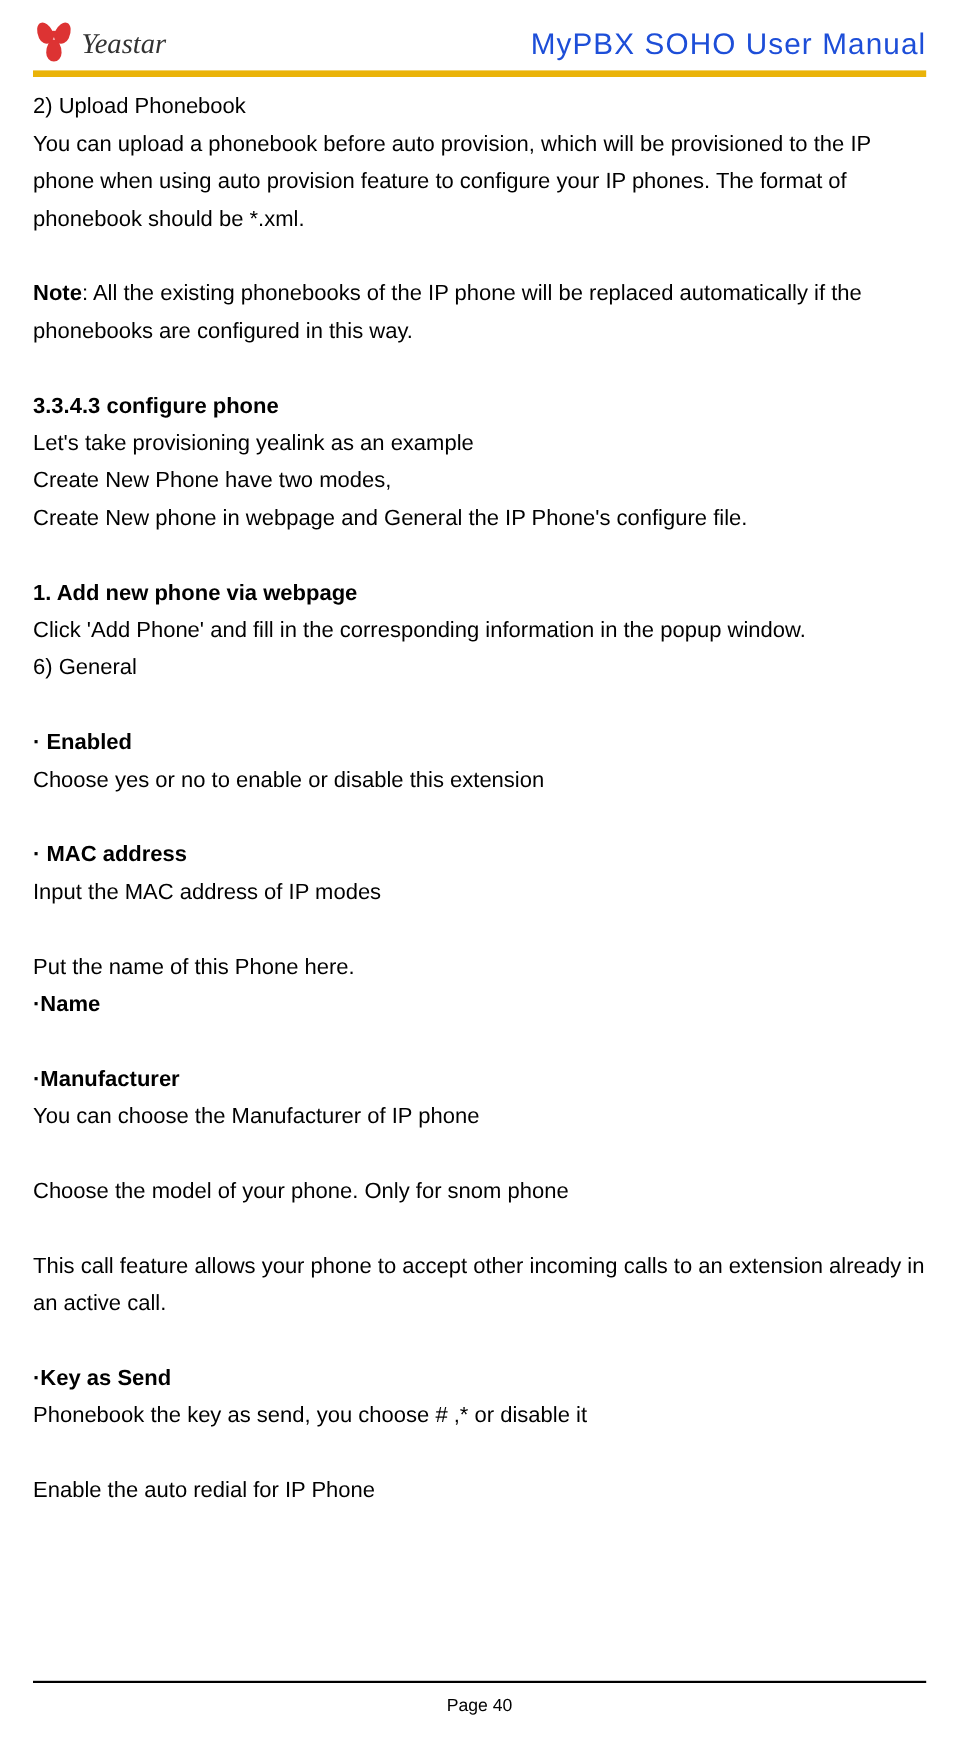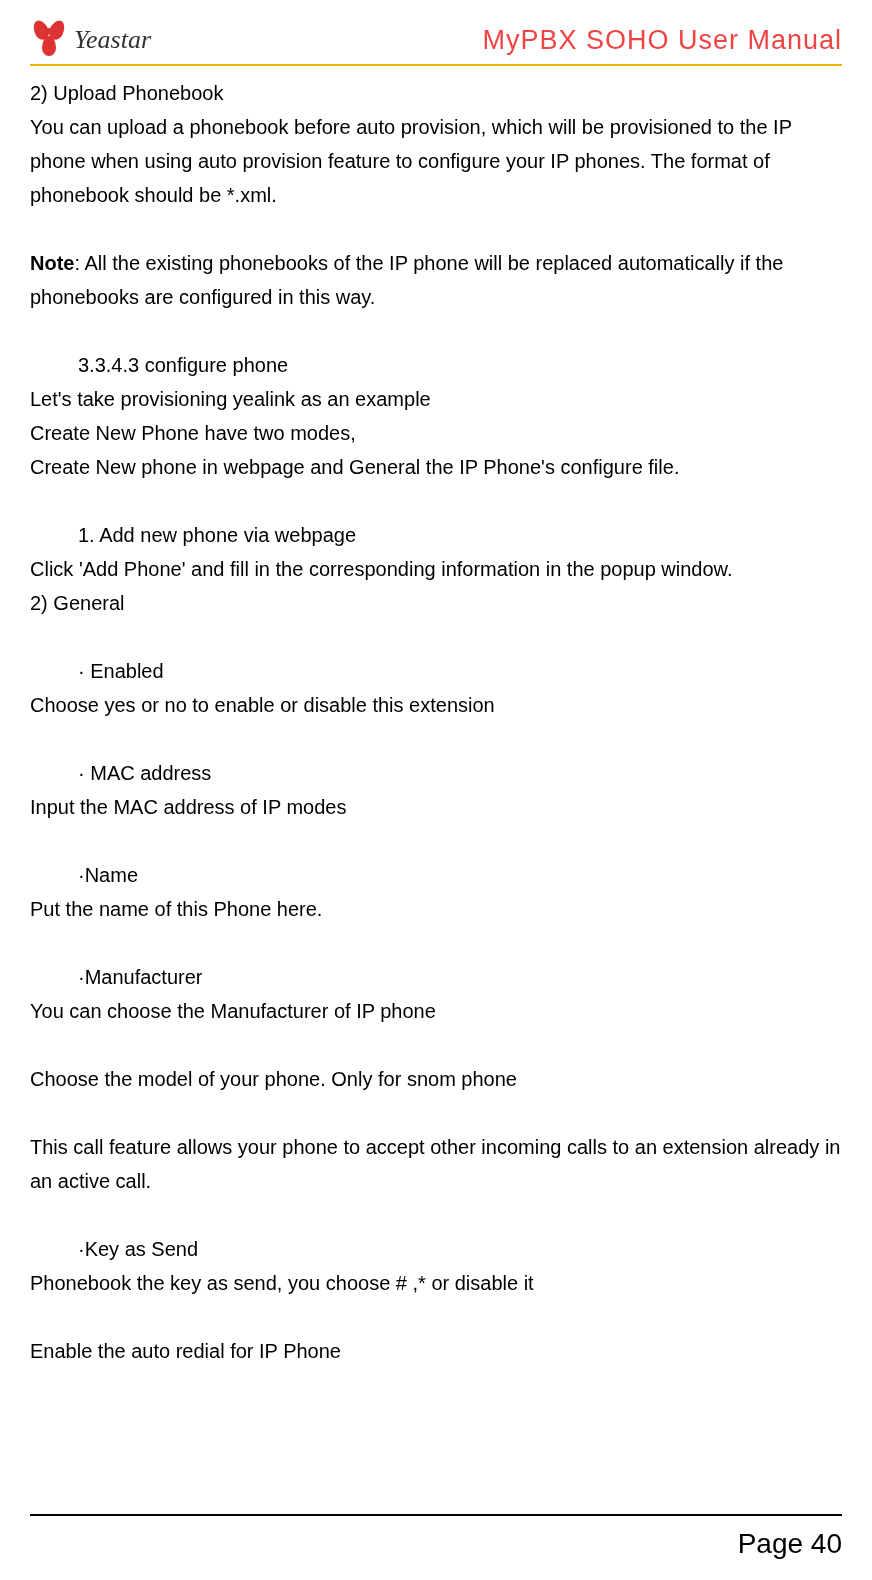--- a/index.html
+++ b/index.html
@@ -13,21 +13,21 @@
       padding: 0;
     }
     .page {
       padding: 20px 30px;
     }
     .header-row {
       display: flex;
       justify-content: space-between;
       align-items: center;
       padding-bottom: 4px;
-      border-bottom: 2px solid #eab308;
+      border-bottom: 6px solid #eab308;
       margin-bottom: 10px;
     }
     .logo {
       display: flex;
       align-items: center;
     }
     .logo-mark {
       width: 40px;
       height: 40px;
       position: relative;
@@ -53,50 +53,50 @@
       left: 16px;
     }
     .logo-text {
       font-size: 26px;
       font-style: italic;
       color: #333;
       font-family: Georgia, serif;
     }
     .doc-title {
       font-size: 27px;
-      color: #ef4444;
+      color: #1d4ed8;
       letter-spacing: 1px;
       font-family: Verdana, sans-serif;
     }
     .figure-caption {
       text-align: center;
       font-size: 18px;
       margin-bottom: 36px;
     }
     .body-text {
       font-size: 20px;
       line-height: 1.7;
     }
     .para { margin-bottom: 0; }
     .spacer { height: 34px; }
-    .bold { font-weight: normal; margin-left: 48px; }
+    .bold { font-weight: bold; }
     .note-line .note-word { font-weight: bold; }
     .footer {
       position: absolute;
       bottom: 20px;
       left: 30px;
       right: 30px;
     }
     .footer-rule {
       border-top: 2px solid #000;
       margin-bottom: 12px;
     }
     .page-num {
-      text-align: right;
-      font-size: 28px;
+      text-align: center;
+      font-size: 16px;
     }
   </style>
 </head>
 <body>
 
 <div class="page">
 
   <div class="header-row">
     <div class="logo">
       <div class="logo-mark">
@@ -126,36 +126,36 @@
 
     <div class="para bold">3.3.4.3   configure phone</div>
     <div class="para">Let's take provisioning yealink as an example</div>
     <div class="para">Create New Phone have two modes,</div>
     <div class="para">Create New phone in webpage and General the IP Phone's configure file.</div>
 
     <div class="spacer"></div>
 
     <div class="para bold">1. Add new phone via webpage</div>
     <div class="para">Click 'Add Phone' and fill in the corresponding information in the popup window.</div>
-    <div class="para">2) General</div>
+    <div class="para">6) General</div>
 
     <div class="spacer"></div>
 
     <div class="para bold">· Enabled</div>
     <div class="para">Choose yes or no to enable or disable this extension</div>
 
     <div class="spacer"></div>
 
     <div class="para bold">· MAC address</div>
     <div class="para">Input the MAC address of IP modes</div>
 
     <div class="spacer"></div>
 
+    <div class="para">Put the name of this Phone here.</div>
     <div class="para bold">·Name</div>
-    <div class="para">Put the name of this Phone here.</div>
 
     <div class="spacer"></div>
 
     <div class="para bold">·Manufacturer</div>
     <div class="para">You can choose the Manufacturer of IP phone</div>
 
     <div class="spacer"></div>
 
     <div class="para">Choose the model of your phone. Only for snom phone</div>
 

